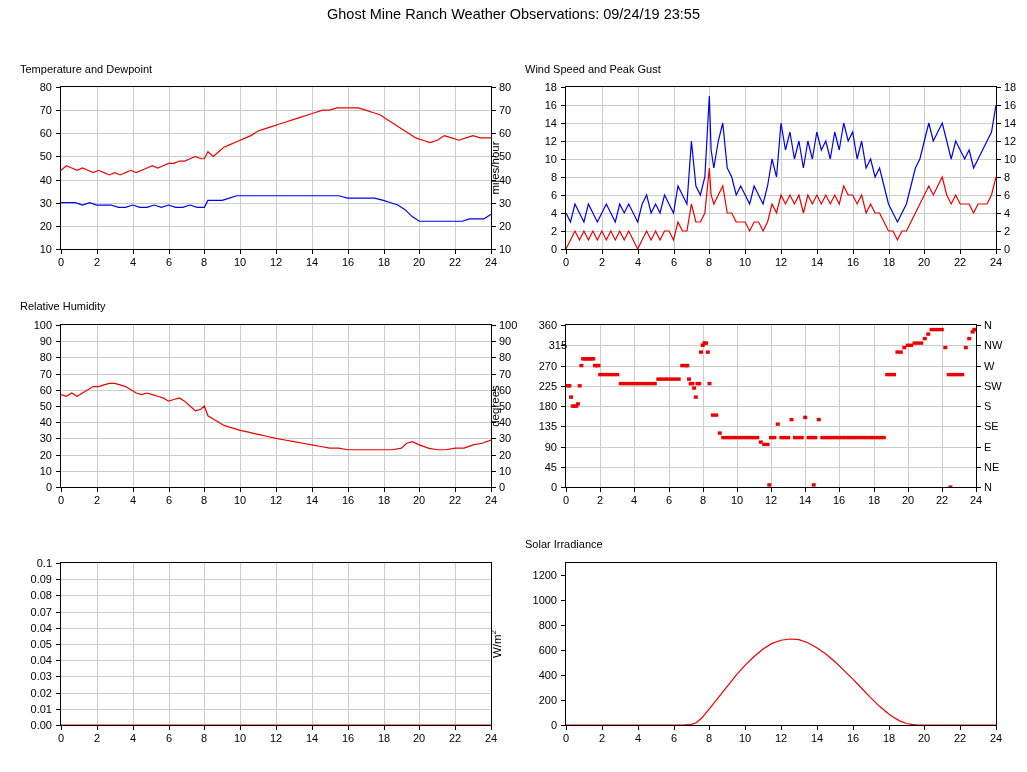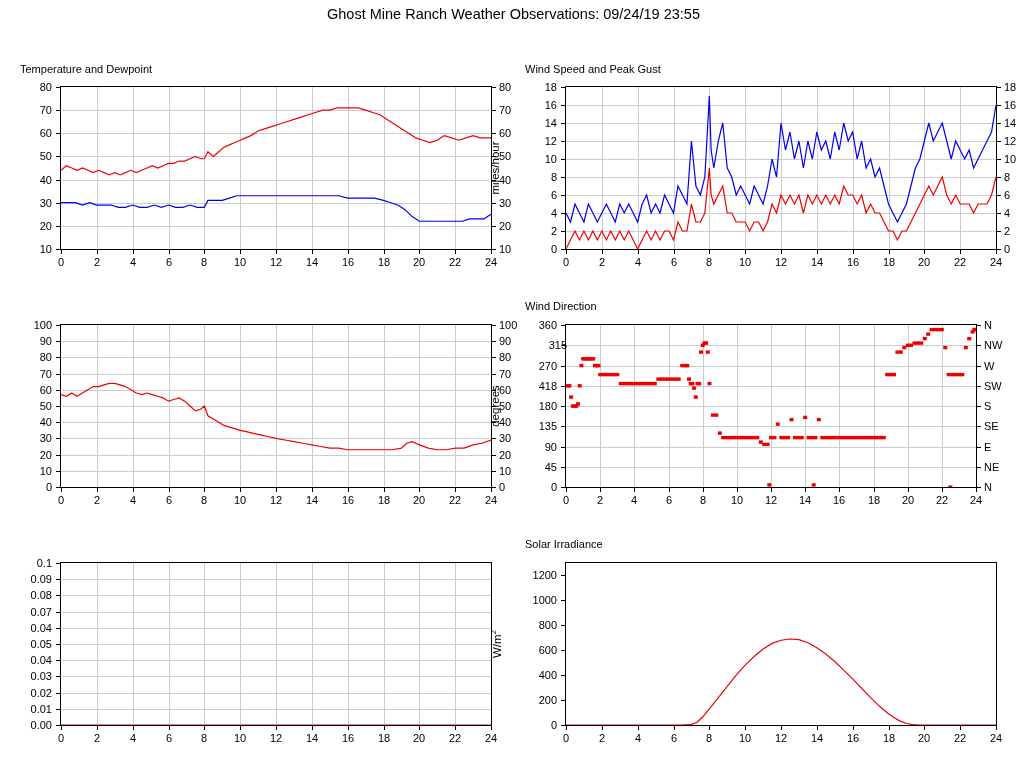--- a/index.html
+++ b/index.html
@@ -257,20 +257,21 @@
       <div class="tlabel yl-left" style="left: 513px; width: 44px; top: 105px;">16</div>
       <div class="tick y" style="left: 997px; top: 105px;"></div>
       <div class="tlabel yl-right" style="left: 1004px; top: 105px;">16</div>
       <div class="tick y" style="left: 561px; top: 87px;"></div>
       <div class="tlabel yl-left" style="left: 513px; width: 44px; top: 87px;">18</div>
       <div class="tick y" style="left: 997px; top: 87px;"></div>
       <div class="tlabel yl-right" style="left: 1004px; top: 87px;">18</div>
       <div class="ylabel-rot" style="left: 489px; top: 168px; transform: rotate(-90deg) translate(-50%, 0px);">miles/hour</div>
     </div>
     <div class="panel" style="left: 0px; top: 0px; width: 1027px; height: 772px; pointer-events: none;">
+      <div class="panel-title" style="top: 300px; left: 20px; width: 512px;">Relative Humidity</div>
       <div class="plot" style="left: 60px; top: 324px; width: 432px; height: 164px;">
         <div class="grid-line v" style="left: 36px;"></div>
         <div class="grid-line v" style="left: 72px;"></div>
         <div class="grid-line v" style="left: 108px;"></div>
         <div class="grid-line v" style="left: 143px;"></div>
         <div class="grid-line v" style="left: 179px;"></div>
         <div class="grid-line v" style="left: 215px;"></div>
         <div class="grid-line v" style="left: 251px;"></div>
         <div class="grid-line v" style="left: 287px;"></div>
         <div class="grid-line v" style="left: 323px;"></div>
@@ -354,21 +355,20 @@
       <div class="tick y" style="left: 56px; top: 341px;"></div>
       <div class="tlabel yl-left" style="left: 8px; width: 44px; top: 341px;">90</div>
       <div class="tick y" style="left: 492px; top: 341px;"></div>
       <div class="tlabel yl-right" style="left: 499px; top: 341px;">90</div>
       <div class="tick y" style="left: 56px; top: 325px;"></div>
       <div class="tlabel yl-left" style="left: 8px; width: 44px; top: 325px;">100</div>
       <div class="tick y" style="left: 492px; top: 325px;"></div>
       <div class="tlabel yl-right" style="left: 499px; top: 325px;">100</div>
     </div>
     <div class="panel" style="left: 0px; top: 0px; width: 1027px; height: 772px; pointer-events: none;">
-      <div class="panel-title" style="top: 300px; left: 525px; width: 492px;">Wind Direction</div>
       <div class="plot" style="left: 565px; top: 324px; width: 412px; height: 164px;">
         <div class="grid-line v" style="left: 34px;"></div>
         <div class="grid-line v" style="left: 68px;"></div>
         <div class="grid-line v" style="left: 103px;"></div>
         <div class="grid-line v" style="left: 137px;"></div>
         <div class="grid-line v" style="left: 171px;"></div>
         <div class="grid-line v" style="left: 205px;"></div>
         <div class="grid-line v" style="left: 239px;"></div>
         <div class="grid-line v" style="left: 273px;"></div>
         <div class="grid-line v" style="left: 308px;"></div>
@@ -565,21 +565,21 @@
       <div class="tlabel yl-right" style="left: 984px; top: 447px;">E</div>
       <div class="tick y" style="left: 561px; top: 426px;"></div>
       <div class="tlabel yl-left" style="left: 513px; width: 44px; top: 426px;">135</div>
       <div class="tick y" style="left: 977px; top: 426px;"></div>
       <div class="tlabel yl-right" style="left: 984px; top: 426px;">SE</div>
       <div class="tick y" style="left: 561px; top: 406px;"></div>
       <div class="tlabel yl-left" style="left: 513px; width: 44px; top: 406px;">180</div>
       <div class="tick y" style="left: 977px; top: 406px;"></div>
       <div class="tlabel yl-right" style="left: 984px; top: 406px;">S</div>
       <div class="tick y" style="left: 561px; top: 386px;"></div>
-      <div class="tlabel yl-left" style="left: 513px; width: 44px; top: 386px;">418</div>
+      <div class="tlabel yl-left" style="left: 513px; width: 44px; top: 386px;">225</div>
       <div class="tick y" style="left: 977px; top: 386px;"></div>
       <div class="tlabel yl-right" style="left: 984px; top: 386px;">SW</div>
       <div class="tick y" style="left: 561px; top: 366px;"></div>
       <div class="tlabel yl-left" style="left: 513px; width: 44px; top: 366px;">270</div>
       <div class="tick y" style="left: 977px; top: 366px;"></div>
       <div class="tlabel yl-right" style="left: 984px; top: 366px;">W</div>
       <div class="tick y" style="left: 561px; top: 345px;"></div>
       <div class="tlabel yl-left" style="left: 523px; width: 44px; top: 345px;">315</div>
       <div class="tick y" style="left: 977px; top: 345px;"></div>
       <div class="tlabel yl-right" style="left: 984px; top: 345px;">NW</div>

